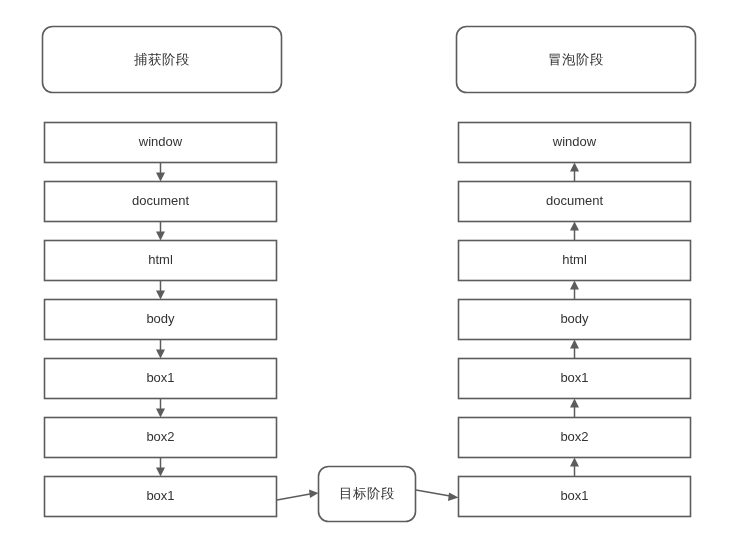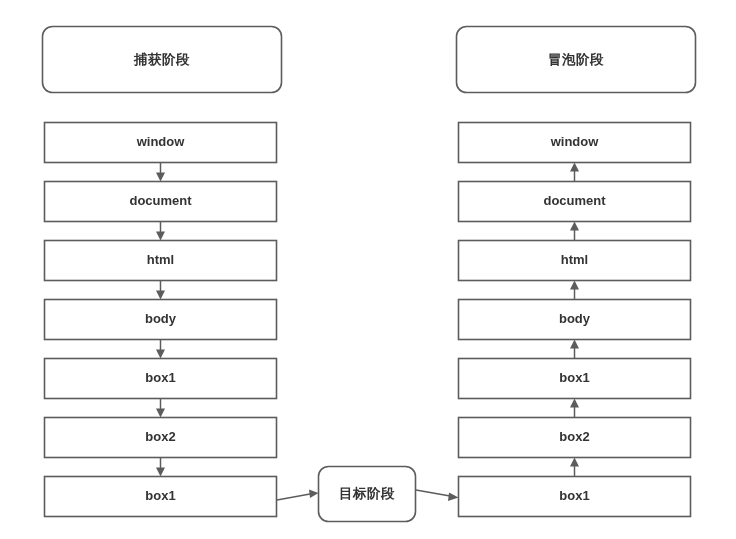--- a/index.html
+++ b/index.html
@@ -11,21 +11,20 @@
     width: 736px;
     height: 539px;
     overflow: hidden;
     font-family: "Liberation Sans", "DejaVu Sans", sans-serif;
   }
   #diagram-root {
     position: relative;
     width: 736px;
     height: 539px;
     background: #ffffff;
-    font-weight: bold;
   }
   svg.diagram-canvas {
     position: absolute;
     top: 0;
     left: 0;
     width: 736px;
     height: 539px;
     display: block;
   }
   .node-rect {

